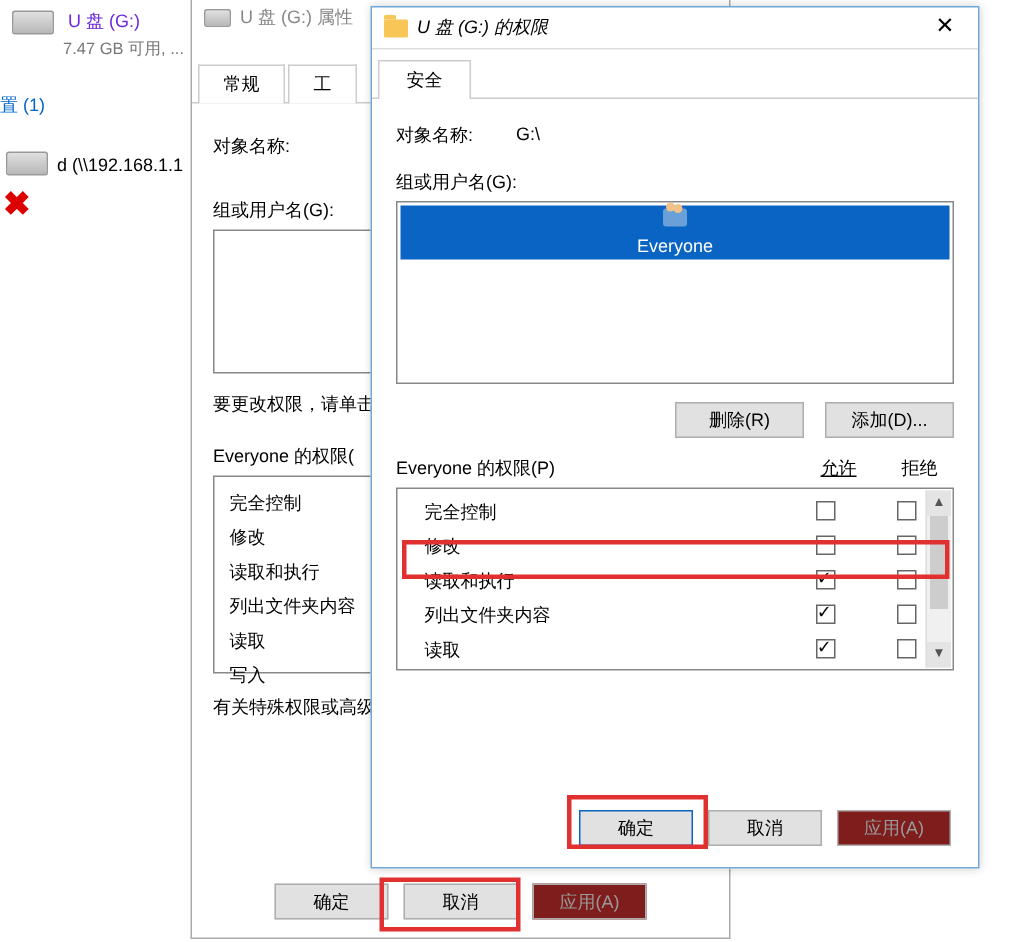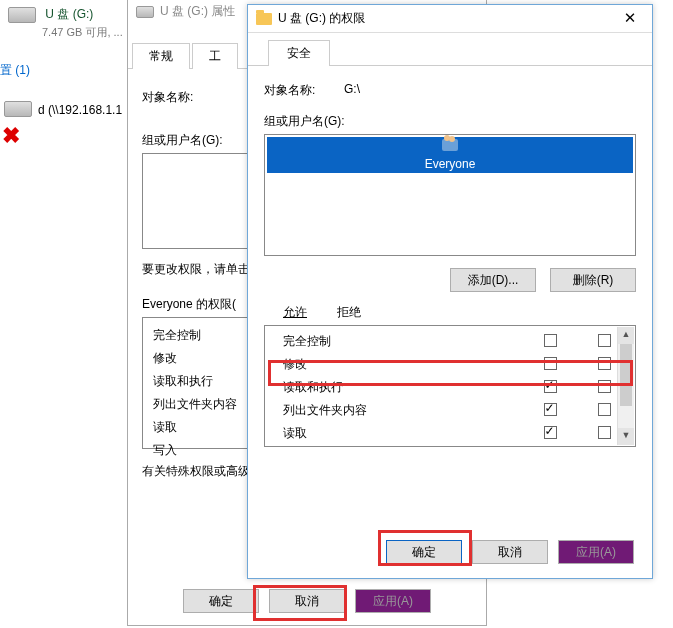--- a/index.html
+++ b/index.html
@@ -26,29 +26,29 @@
 .users-icon { width: 16px; height: 12px; background: #6aa0d8; border-radius: 2px; display: inline-block; position: relative; }
 .users-icon::before { content: ""; position: absolute; left: 2px; top: -4px; width: 6px; height: 6px; background: #f0c28a; border-radius: 50%; }
 .users-icon::after { content: ""; position: absolute; left: 7px; top: -3px; width: 6px; height: 6px; background: #f0c28a; border-radius: 50%; }
 .helper { margin: 12px 0 18px; }
 .perm-hdr { display: flex; margin: 14px 0 4px; }
 .perm-hdr .l { flex: 1; }
 .perm-listbox { border: 1px solid #888; height: 132px; padding: 6px 10px; }
 .perm-row { padding: 3px 0; }
 .footer-btns { position: absolute; bottom: 12px; left: 0; right: 0; display: flex; justify-content: center; gap: 10px; padding: 0 14px; }
 .btn { min-width: 76px; height: 24px; border: 1px solid #adadad; background: #e1e1e1; text-align: center; line-height: 22px; cursor: pointer; }
-.btn.disabled { color: #999; background: #701a75; }
+.btn.disabled { color: #999; background: #7f1d1d; }
 
 .perm-window { position: absolute; left: 247px; top: 4px; width: 406px; height: 575px; background: #fff; border: 1px solid #6fa7d8; box-shadow: 0 0 6px rgba(0,0,0,.2); }
 .titlebar { height: 28px; display: flex; align-items: center; padding: 0 2px 0 8px; border-bottom: 1px solid #ddd; }
 .folder-icon { width: 16px; height: 12px; background: #f7c657; border-radius: 1px; display: inline-block; margin-right: 6px; position: relative; }
 .folder-icon::before { content: ""; position: absolute; top: -3px; left: 0; width: 8px; height: 3px; background: #f7c657; border-radius: 1px 1px 0 0; }
-.title-text { flex: 1; }
+.title-text { flex: 1; font-style: italic; }
 .close-btn { width: 40px; height: 28px; text-align: center; line-height: 26px; font-size: 15px; cursor: pointer; }
-.perm-tabs { display: flex; padding: 6px 20px 0; border-bottom: 1px solid #ccc; }
+.perm-tabs { display: flex; padding: 6px 4px 0; border-bottom: 1px solid #ccc; }
 .perm-tab { padding: 4px 18px; border: 1px solid #ccc; border-bottom: none; background: #fff; position: relative; top: 1px; }
 .perm-body { padding: 10px 16px; }
 .obj-row { display: flex; margin: 6px 0 14px; }
 .obj-row .lbl { width: 80px; }
 .perm-users-box { border: 1px solid #888; height: 122px; background: #fff; }
 .perm-users-box .list-item { margin: 2px; }
 .btn-row { display: flex; justify-content: flex-end; gap: 14px; margin: 12px 0; }
 .perm-table { border: 1px solid #888; position: relative; }
 .perm-table-inner { height: 120px; overflow: hidden; padding: 4px 0; }
 .pt-row { display: flex; align-items: center; padding: 1px 8px 1px 18px; height: 23px; }
@@ -69,21 +69,21 @@
 .perm-hdr2 { display: flex; margin: 8px 0 4px; }
 .perm-hdr2 .l { flex: 1; }
 .perm-hdr2 .col-allow, .perm-hdr2 .col-deny { text-align: center; }
 </style>
 </head>
 <body>
 
 <div class="bg-layer">
   <div class="drive-item" style="margin-left:4px; margin-top:2px;">
     <span class="drive-icon"></span>
-    <span style="color:#14532d; margin-left:6px;">U 盘 (G:)</span>
+    <span style="color:#6d28d9; margin-left:6px;">U 盘 (G:)</span>
     <div class="drive-text">7.47 GB 可用,  ...</div>
   </div>
   <span class="link-text">置 (1)</span>
   <div class="net-drive">
     <div>
       <div class="drv"><span class="drive-icon"></span></div>
       <div class="red-x">✖</div>
     </div>
     <span style="margin-left:6px; margin-top:2px;">d (\\192.168.1.1</span>
   </div>
@@ -144,24 +144,25 @@
       <span>G:\</span>
     </div>
     <div>组或用户名(G):</div>
     <div class="perm-users-box" style="margin-top:4px;">
       <div class="list-item sel">
         <span class="users-icon"></span>
         <span>Everyone</span>
       </div>
     </div>
     <div class="btn-row">
+      <div class="btn" style="min-width:86px;">删除(R)</div>
       <div class="btn" style="min-width:86px;">添加(D)...</div>
-      <div class="btn" style="min-width:86px;">删除(R)</div>
     </div>
     <div class="perm-hdr2">
+      <span class="l">Everyone 的权限(P)</span>
       <span class="col-allow">允许</span>
       <span class="col-deny">拒绝</span>
     </div>
     <div class="perm-table">
       <div class="perm-table-inner" id="perm-rows">
           <div class="pt-row">
             <span class="nm">完全控制</span>
             <span class="col-allow"><span class="chk"></span></span>
             <span class="col-deny"><span class="chk"></span></span>
           </div>

